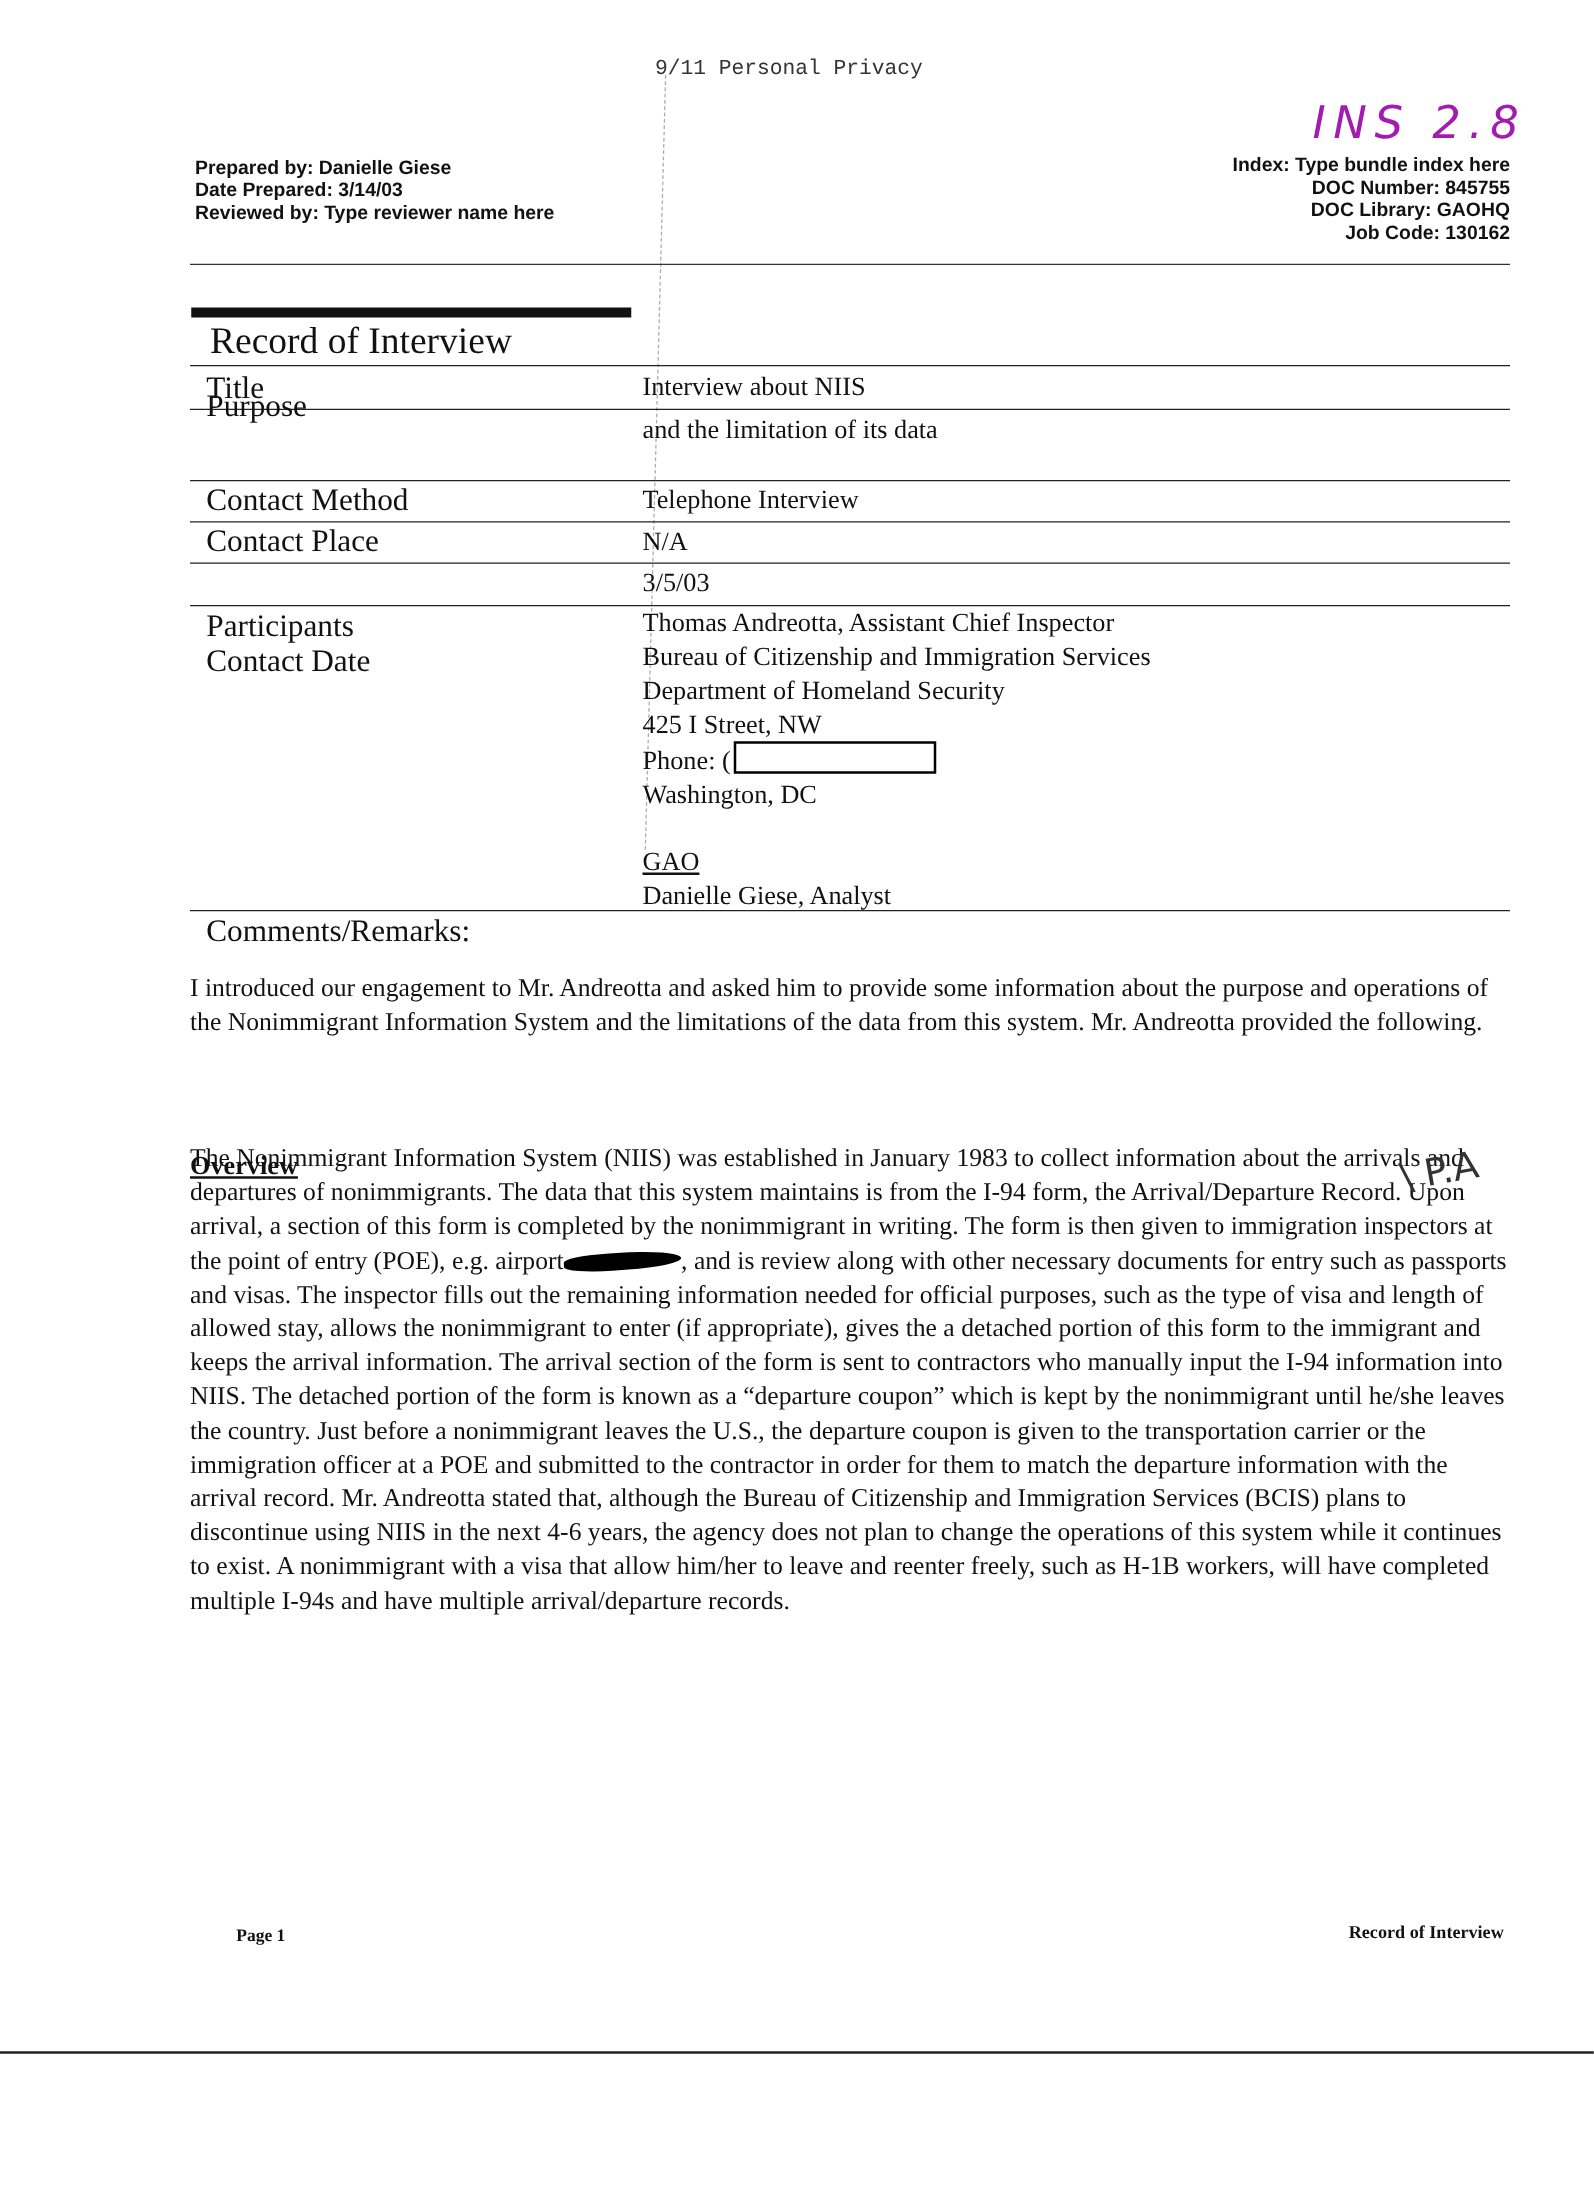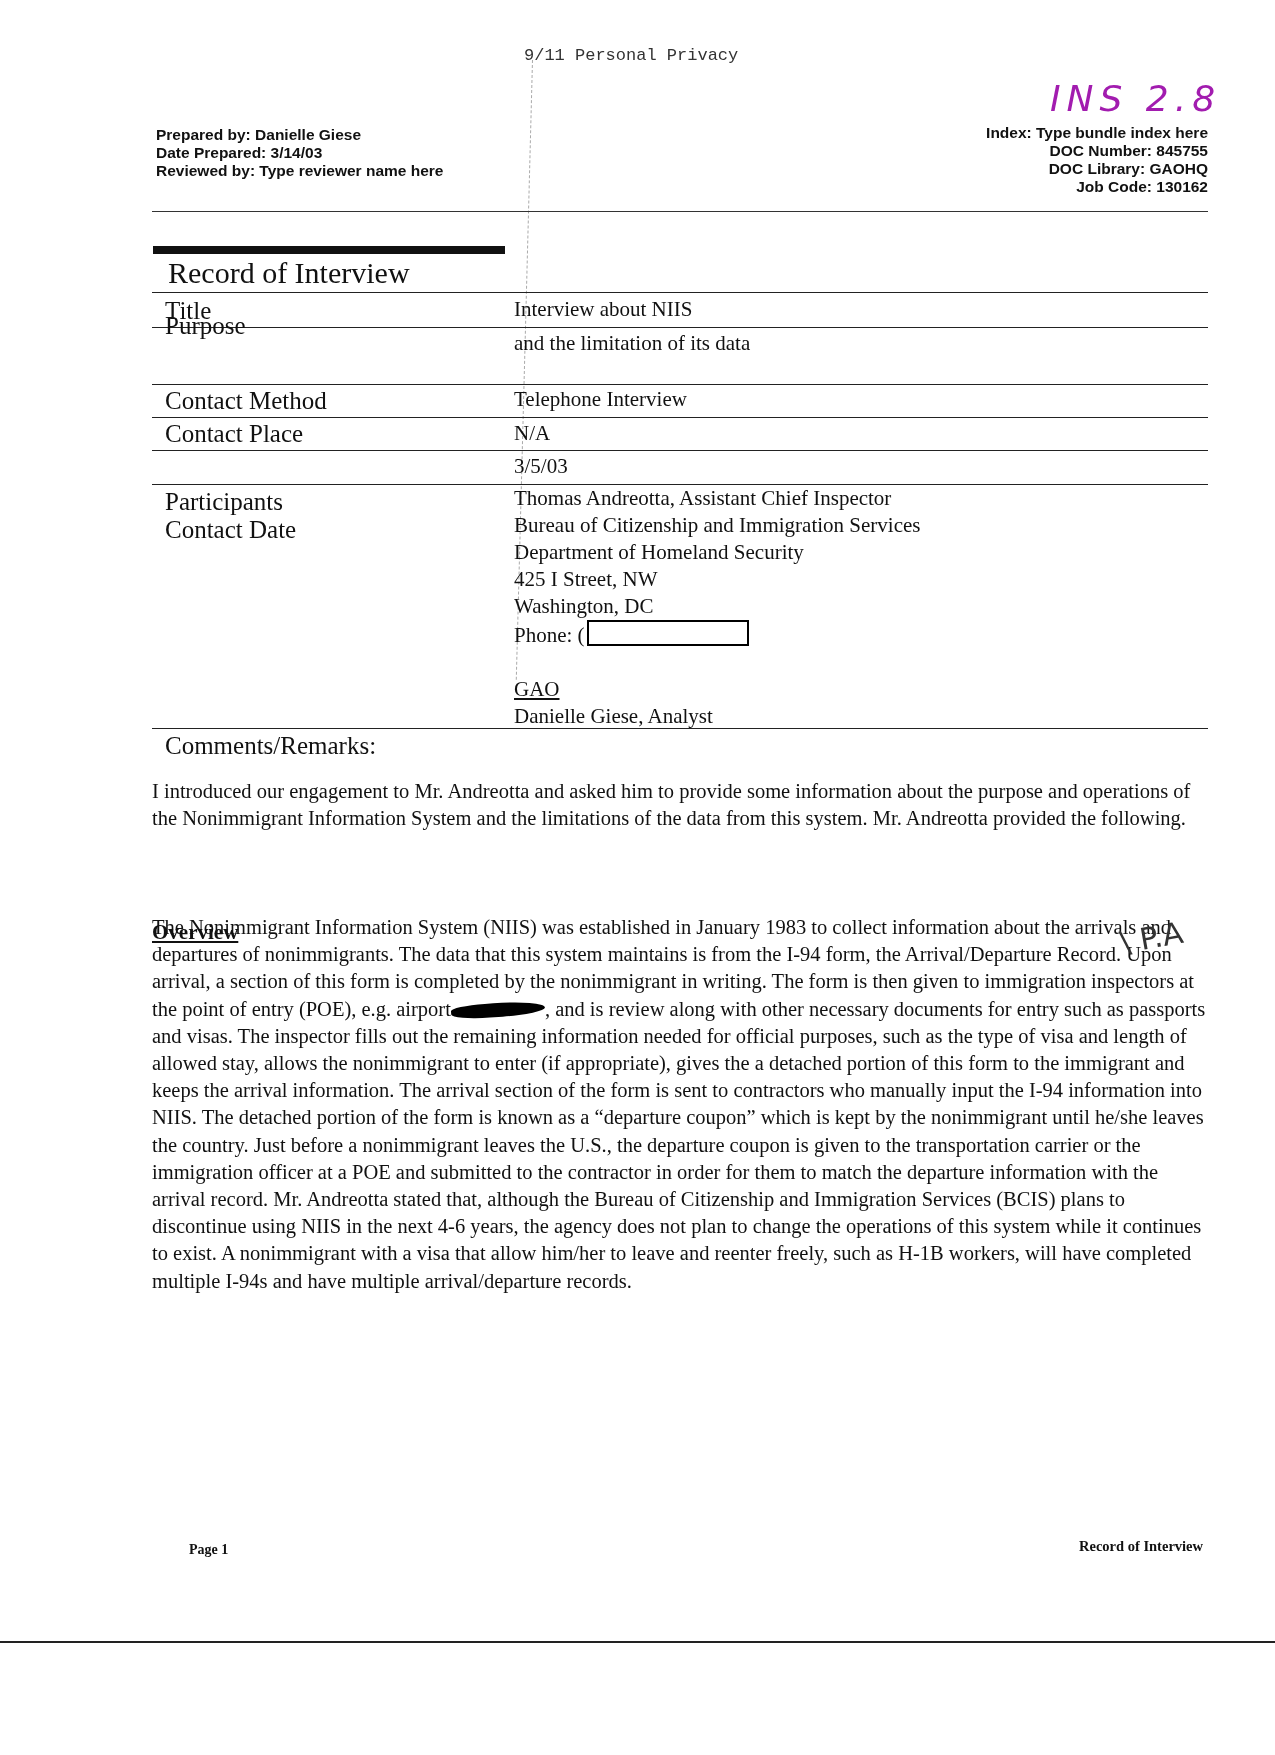--- a/index.html
+++ b/index.html
@@ -75,22 +75,22 @@
 
 <div class="abs lbl" style="top:474px;margin-top:42px;">Contact Date</div>
 <div class="abs val" style="top:453px;">3/5/03</div>
 
 <div class="abs lbl" style="top:488px;">Participants</div>
 <div class="abs val" style="top:485px;">
   <div>Thomas Andreotta, Assistant Chief Inspector</div>
   <div>Bureau of Citizenship and Immigration Services</div>
   <div>Department of Homeland Security</div>
   <div>425 I Street, NW</div>
+  <div><span>Phone: (</span><span class="redact-box"></span></div>
   <div>Washington, DC</div>
-  <div><span>Phone: (</span><span class="redact-box"></span></div>
   <div style="height:27px;"></div>
   <div class="gao">GAO</div>
   <div>Danielle Giese, Analyst</div>
 </div>
 
 <div class="abs comments-lbl">Comments/Remarks:</div>
 
 <div class="abs para" style="top:778px;">I introduced our engagement to Mr. Andreotta and asked him to provide some information about the purpose and operations of the Nonimmigrant Information System and the limitations of the data from this system.  Mr. Andreotta provided the following.</div>
 
 <div class="abs overview-h">Overview</div>

